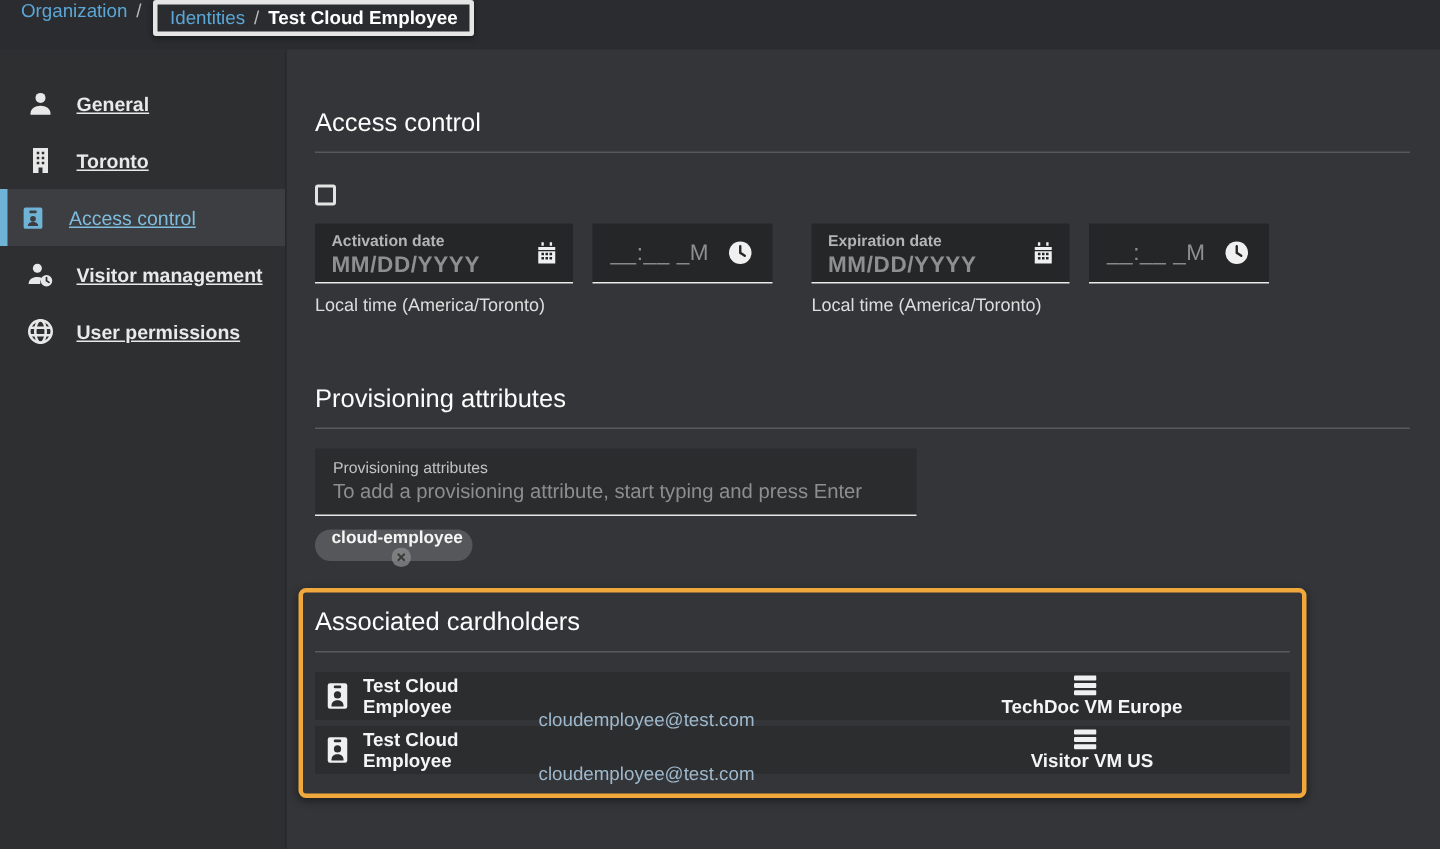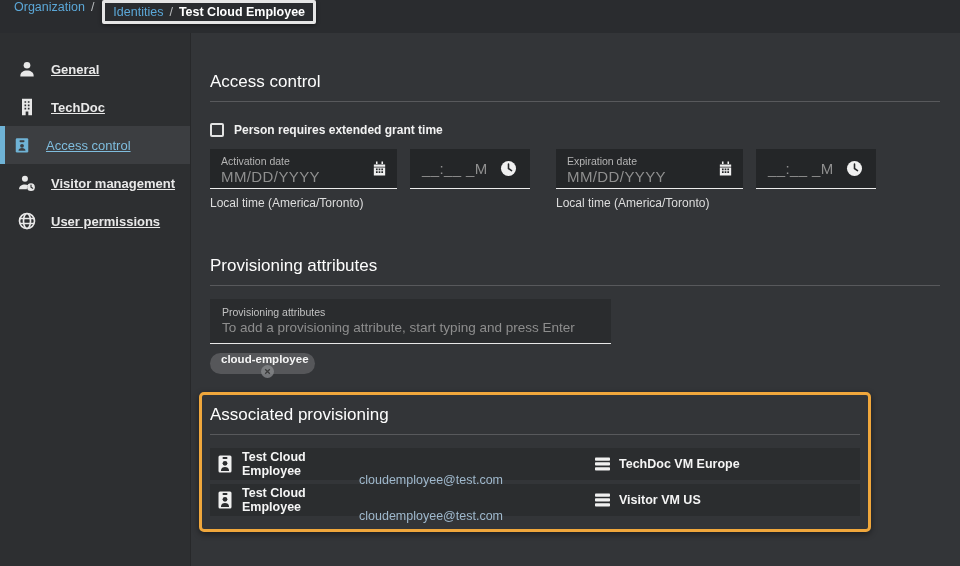--- a/index.html
+++ b/index.html
@@ -56,21 +56,21 @@
     width:14px; height:14px; border:2px solid #e3e3e3; border-radius:2px;
     background:transparent; flex:none;
   }
   .check-row .lbl { margin-left:10px; font-size:12px; font-weight:bold; color:#f2f2f2; }
   
   .fields-row { display:flex; margin-top:12px; align-items:flex-start; }
   .field {
     background:#242628; border-bottom:1px solid #ececec; height:40px;
     position:relative; cursor:text;
   }
-  .field.date { width:187px; padding:6px 10px 0 11px; }
+  .field.date { width:172px; padding:6px 10px 0 11px;font-weight:bold; }
   .field.time { width:120px; padding:12px 12px; display:flex; align-items:center; justify-content:space-between; }
   .field .flabel { display:block; font-size:10.5px; color:#b4b4b4; }
   .field .ph { font-size:15px; color:#8f8f8f; letter-spacing:.4px; }
   .field.date .ph { display:block; margin-top:1px; }
   .field .ficon { position:absolute; right:9px; top:11px; cursor:pointer; }
   .field.time .ficon { position:static; }
   .tz-note { margin-top:7px; font-size:12px; color:#dddddd; }
   .gap13 { width:13px; flex:none; } .gap26 { width:26px; flex:none; }
   
   .prov-input {
@@ -98,21 +98,21 @@
     box-shadow:0 2px 6px rgba(0,0,0,.45);
   }
   .card-box .section-title { margin-top:3px; }
   .ch-row {
     margin-top:4px; height:32px; background:#2b2d2f; display:flex;
     align-items:center; padding:0 8px; cursor:pointer;
   }
   .ch-row:first-of-type { margin-top:13px; }
   .ch-name { margin-left:10px; width:117px; font-size:12.5px; font-weight:bold; color:#f5f5f5; }
   .ch-email { font-size:12.5px; color:#9fb8cc; cursor:pointer;margin-top:32px; }
-  .ch-sys { margin-left:auto; width:257px; display:flex; align-items:center; }
+  .ch-sys { margin-left:auto; width:257px; display:flex; align-items:center;flex-direction:column; }
   .ch-sys .lbl { margin-left:9px; font-size:12.5px; font-weight:bold; color:#f5f5f5; }
 </style>
 </head>
 <body>
 
 <div class="app">
 
   <div class="topbar">
     <span class="crumb-link">Organization</span>
     <span class="crumb-sep">/</span>
@@ -132,21 +132,21 @@
           <circle cx="12" cy="7.5" r="4"></circle>
             <path d="M4 20c0-4 3.6-6.3 8-6.3s8 2.3 8 6.3v1H4z"></path>
         </svg>
         <span class="lbl">General</span>
       </div>
 
       <div class="side-item">
         <svg class="icon20" viewBox="0 0 24 24" fill="#e8e8e8">
           <path fill-rule="evenodd" d="M6 2h12v20H6V2zm3 3h2v2H9V5zm4 0h2v2h-2V5zM9 9h2v2H9V9zm4 0h2v2h-2V9zm-4 4h2v2H9v-2zm4 0h2v2h-2v-2zm-2.6 4.5h3.2V22h-3.2v-4.5z"></path>
         </svg>
-        <span class="lbl">TechDoc</span>
+        <span class="lbl">Toronto</span>
       </div>
 
       <div class="side-item selected">
         <svg class="icon20" viewBox="0 0 24 24">
           <rect x="4.5" y="4" width="15" height="17" rx="1.5" fill="#6fb3d6"></rect>
           <rect x="9" y="6.3" width="6" height="2.3" rx="1" fill="#3c3e41"></rect>
           <circle cx="12" cy="13" r="2.3" fill="#3c3e41"></circle>
           <path d="M7.8 18.8c0-2.1 1.9-3.3 4.2-3.3s4.2 1.2 4.2 3.3" fill="#3c3e41"></path>
         </svg>
         <span class="lbl">Access control</span>
@@ -171,21 +171,20 @@
         <span class="lbl">User permissions</span>
       </div>
     </div>
 
     <div class="main">
 
       <h2 class="section-title t1">Access control</h2>
 
       <div class="check-row">
         <span class="checkbox"></span>
-        <span class="lbl">Person requires extended grant time</span>
       </div>
 
       <div class="fields-row">
         <div>
           <div class="field date">
             <span class="flabel">Activation date</span>
             <span class="ph">MM/DD/YYYY</span>
             <svg class="ficon" width="17" height="17" viewBox="0 0 24 24" fill="#f0f0f0">
               <path fill-rule="evenodd" d="M7 2h2.2v3.5H7V2zm7.8 0H17v3.5h-2.2V2zM4 6.5h16V22H4V6.5zm0 3h16v1H4v-1zM7 12h2.4v2.4H7V12zm3.8 0h2.4v2.4h-2.4V12zm3.8 0H17v2.4h-2.4V12zM7 16h2.4v2.4H7V16zm3.8 0h2.4v2.4h-2.4V16zm3.8 0H17v2.4h-2.4V16z"></path>
             </svg>
@@ -234,21 +233,21 @@
           <span class="x">
             <svg width="13" height="13" viewBox="0 0 13 13">
               <circle cx="6.5" cy="6.5" r="6.5" fill="#8a8b8d" opacity="0.75"></circle>
               <path d="M4.2 4.2l4.6 4.6M8.8 4.2l-4.6 4.6" stroke="#3a3a3a" stroke-width="1.3"></path>
             </svg>
           </span>
         </span>
       </div>
 
       <div class="card-box">
-        <h2 class="section-title">Associated provisioning</h2>
+        <h2 class="section-title">Associated cardholders</h2>
 
         <div class="ch-row">
           <svg width="14" height="18" viewBox="0 0 14 18">
             <rect x="0.5" y="0.5" width="13" height="17" rx="1.5" fill="#f0f0f0"></rect>
             <rect x="4.5" y="2" width="5" height="1.9" rx="0.9" fill="#2b2d2f"></rect>
             <circle cx="7" cy="8.3" r="2.4" fill="#2b2d2f"></circle>
             <path d="M3 15.3c0-2.2 1.9-3.4 4-3.4s4 1.2 4 3.4v.7H3z" fill="#2b2d2f"></path>
           </svg>
           <span class="ch-name">Test Cloud Employee</span>
           <span class="ch-email">cloudemployee@test.com</span>

